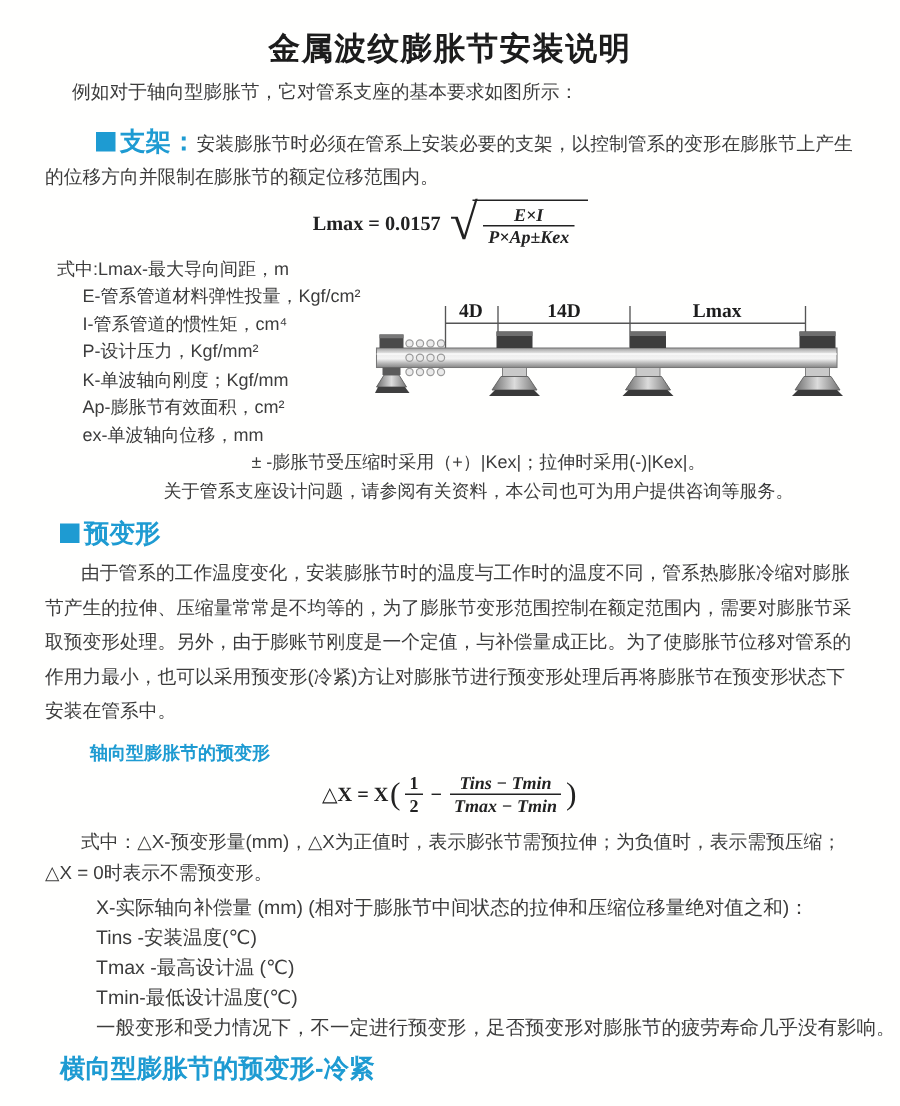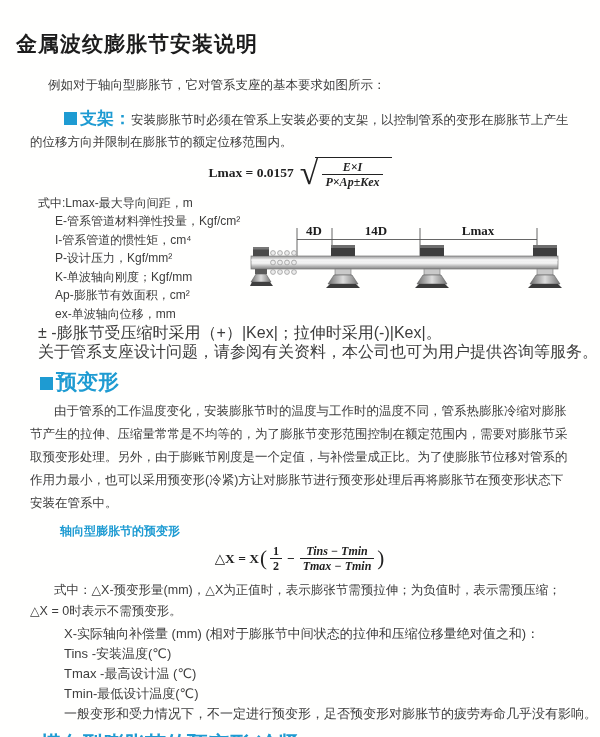--- a/index.html
+++ b/index.html
@@ -7,35 +7,35 @@
     --ink:#3c3c3c;
   }
   html,body{margin:0;padding:0;}
   body{
     width:600px;height:737px;background:#fffffe;overflow:hidden;
     font-family:"Liberation Sans","DejaVu Sans",sans-serif;
     color:var(--ink);
   }
   .page{position:relative;width:600px;height:737px;}
   h1.title{
-    margin:16px;padding-top:14px;
+    margin:4px;padding-top:14px;text-align:center;
     font-size:21px;font-weight:bold;color:#1c1c1c;letter-spacing:1px;
   }
   p{margin:0;}
   .body-text{font-size:12.5px;line-height:22px;color:var(--ink);}
   .para{margin:0 26px 0 30px;}
   .sq{
     display:inline-block;width:13px;height:13px;background:var(--blue);
     margin-right:3px;vertical-align:-1px;
   }
   .blue-head-inline{
     color:var(--blue);font-size:17px;font-weight:bold;
   }
   .sec-head{
-    color:var(--blue);font-size:21px;font-weight:bold;margin-left:40px;
+    color:var(--blue);font-size:17px;font-weight:bold;margin-left:40px;
   }
   .sub-head{
     color:var(--blue);font-size:12px;font-weight:bold;margin-left:60px;
   }
   
   .formula{
     display:flex;justify-content:center;align-items:center;
     font-family:"Liberation Serif","DejaVu Serif",serif;
     font-weight:bold;font-size:13.5px;color:#222;
   }
@@ -51,21 +51,21 @@
     font-size:34px;font-weight:400;line-height:0.9;margin-right:-3px;
     font-family:"Liberation Serif",serif;
   }
   .sqrt-body{border-top:1.5px solid #222;padding:2px 7px 0 5px;}
   .paren{font-size:21px;font-weight:400;line-height:1;margin:0 1px;}
   .op{margin:0 3px;}
   
   .defs-wrap{position:relative;margin:4px 0 0 38px;height:166px;}
   .def-list{list-style:none;margin:0;padding:0;font-size:12px;line-height:18.5px;}
   .def-list li.indent{padding-left:17px;}
-  .def-note{font-size:16px;line-height:19px;}
+  .def-note{font-size:12px;line-height:19px;text-align:center;}
   .diagram{position:absolute;left:212px;top:24px;}
   
   .cond-list{list-style:none;margin:2px 0 0 64px;padding:0;font-size:13px;line-height:20px;}
   .indent2{text-indent:24px;}
   .indent-big{text-indent:34px;}
   .indent-small{text-indent:18px;}
   .mt4{margin-top:4px;} .mt6{margin-top:6px;} .mt8{margin-top:8px;} .mt12{margin-top:12px;}
   .p-pre{line-height:23px;}
   svg text.dim{
     font-family:"Liberation Serif","DejaVu Serif",serif;

